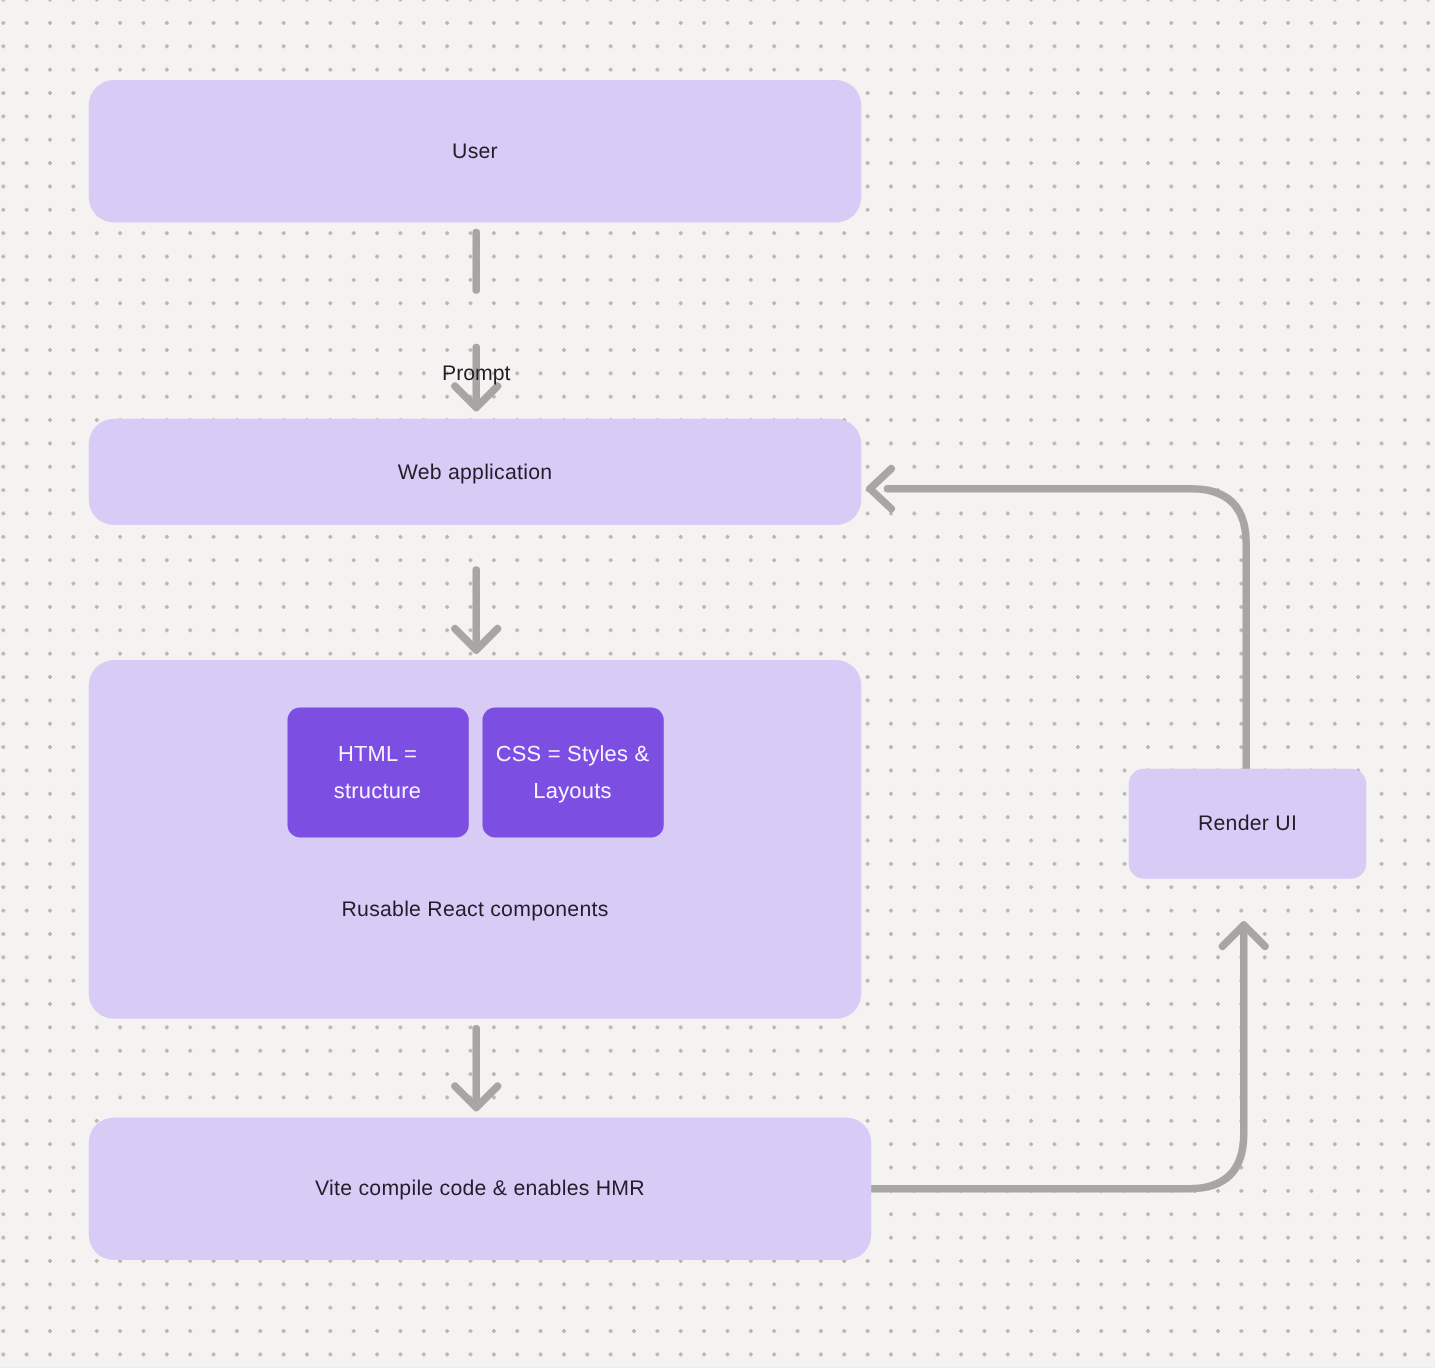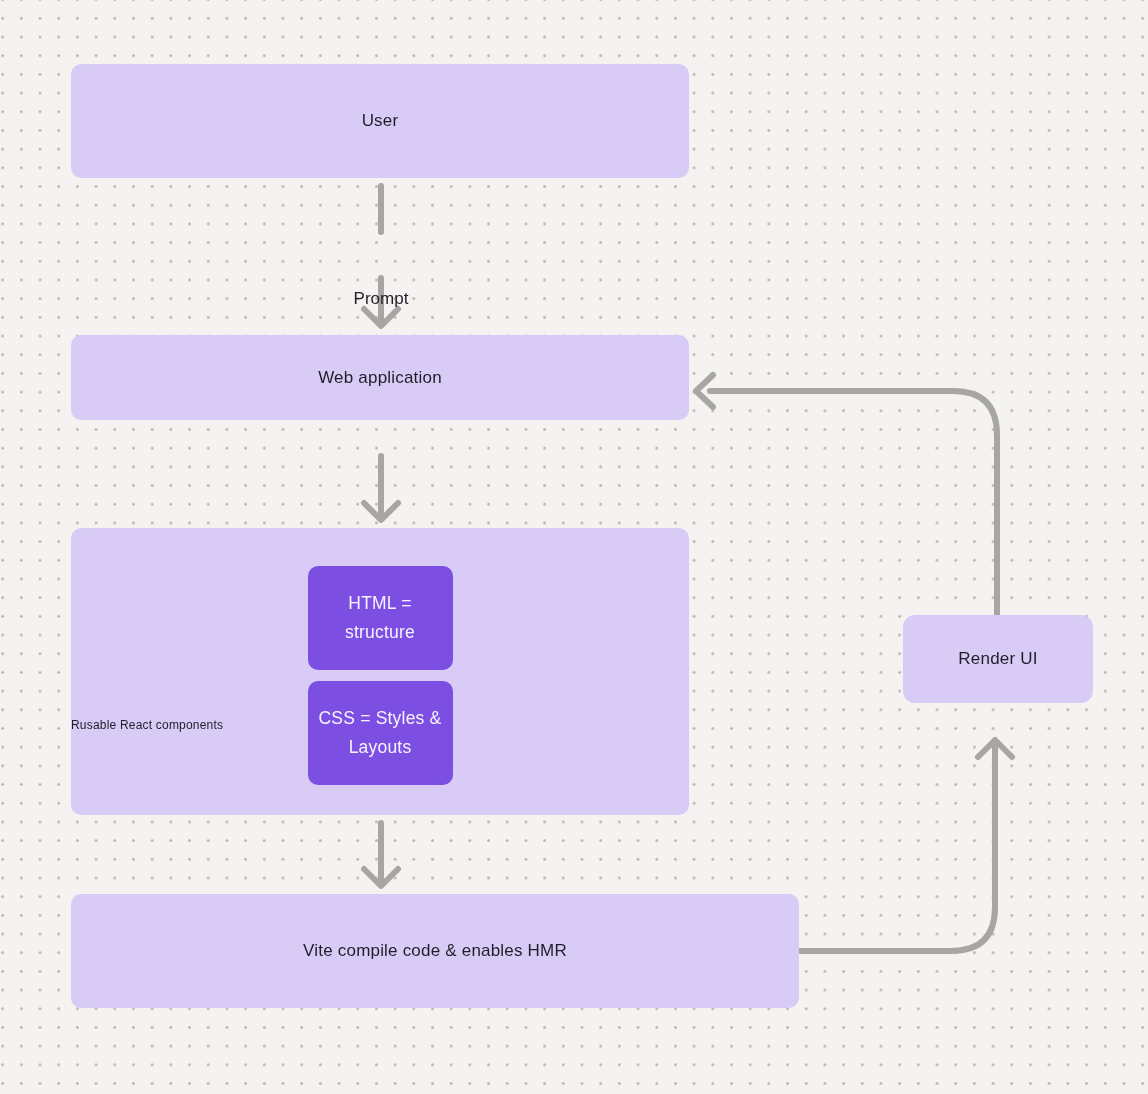--- a/index.html
+++ b/index.html
@@ -16,39 +16,39 @@
   svg.edges{position:absolute;left:0;top:0;width:100%;height:100%;pointer-events:none;}
   .edge{fill:none;stroke:var(--arrow,#a8a6a4);stroke-width:6;stroke-linecap:round;stroke-linejoin:round;}
 
   .node{
     position:absolute;
     display:flex;align-items:center;justify-content:center;
     border-radius:10px;
     color:var(--text_dark,#221d29);
     font-size:17px;font-weight:500;letter-spacing:.2px;
   }
-  .light{background:var(--node_light,#d8ccf7);}
+  .light{background:var(--node_light,#d8ccf7);border-radius:20px;}
   .node-user{left:71px;top:64px;width:618px;height:114px;}
   .node-webapp{left:71px;top:335px;width:618px;height:85px;}
   .node-group{left:71px;top:528px;width:618px;height:287px;flex-direction:column;justify-content:flex-start;}
-  .node-vite{left:71px;top:894px;width:728px;height:114px;text-align:right;}
+  .node-vite{left:71px;top:894px;width:626px;height:114px;text-align:right;}
   .node-render{left:903px;top:615px;width:190px;height:88px;border-radius:12px;}
 
-  .chips{display:flex;gap:11px;margin-top:38px;flex-direction:column;}
+  .chips{display:flex;gap:11px;margin-top:38px;}
   .chip{
     width:145px;height:104px;box-sizing:border-box;padding:0 9px;
     background:var(--node_dark,#7c4ee2);
     border-radius:10px;
     color:var(--text_light,#f7f3ff);
     display:flex;align-items:center;justify-content:center;
     text-align:center;font-size:17.5px;line-height:29px;font-weight:500;
   }
   .group-caption{
     position:absolute;top:190px;left:0;width:100%;
-    text-align:left;font-size:12px;font-weight:500;color:var(--text_dark,#221d29);
+    text-align:center;font-size:17px;font-weight:500;color:var(--text_dark,#221d29);
   }
   .edge-label{
     position:absolute;left:321px;top:245px;width:120px;
     text-align:center;font-size:17px;font-weight:500;color:var(--text_dark,#221d29);margin-top:44px;
   }
 </style>
 </head>
 <body>
 
 <div class="canvas">

